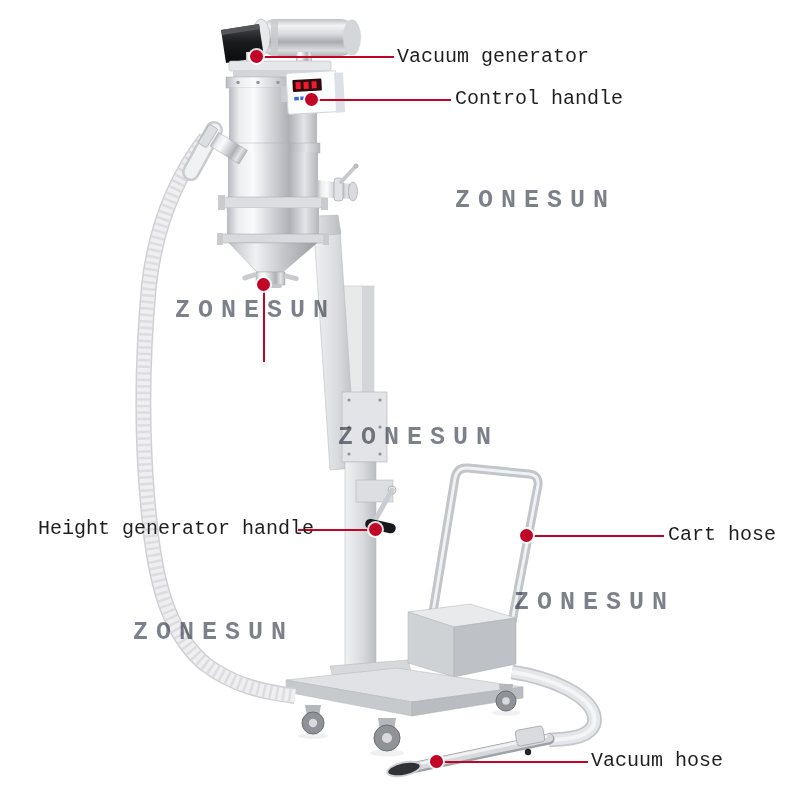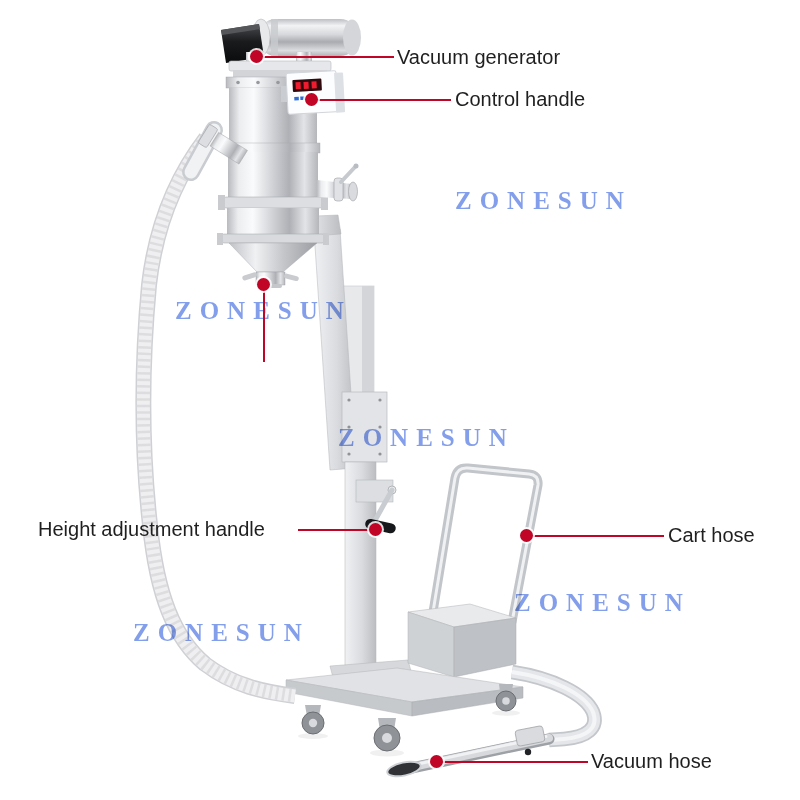--- a/index.html
+++ b/index.html
@@ -4,29 +4,30 @@
 <style>
   html,body{margin:0;padding:0;background:#fff;}
   .canvas{
     position:relative;width:800px;height:800px;background:#ffffff;overflow:hidden;
     font-family:"Liberation Sans",sans-serif;
   }
   .canvas svg{position:absolute;left:0;top:0;z-index:2;}
   
   .wm{
     position:absolute;z-index:3;
-    font-family:Liberation Serif, serif;font-weight:700;
+    font-family:Liberation Mono, monospace;font-weight:700;
     font-size:25px;letter-spacing:8px;line-height:30px;
-    color:#1d4ed8;opacity:.55;mix-blend-mode:multiply;
+    color:#0f172a;opacity:.55;mix-blend-mode:multiply;
     white-space:nowrap;pointer-events:none;
   }
   
   .label{
     position:absolute;z-index:10;color:#1f1f1f;font-size:20px;line-height:26px;
     white-space:nowrap;
+    font-family:Liberation Mono, monospace;
   }
   .leader{position:absolute;z-index:9;background:#c00526;}
   .leader.h{height:2px;}
   .leader.v{width:2px;}
   .dot{
     position:absolute;z-index:10;width:13px;height:13px;border-radius:50%;
     background:#c00526;box-shadow:0 0 0 2px rgba(255,255,255,.85);
   }
   
   .a1.label{left:397px;top:44px;}   .a1.leader{left:263px;top:56px;width:131px;}  .a1.dot{left:250px;top:50px;}
@@ -237,21 +238,21 @@
 
   <div class="a2 leader h"></div>
   <div class="a2 dot"></div>
   <div class="a2 label">Control handle</div>
 
   <div class="a3 leader v"></div>
   <div class="a3 dot"></div>
 
   <div class="a4 leader h"></div>
   <div class="a4 dot"></div>
-  <div class="a4 label">Height adjustment handle</div>
+  <div class="a4 label">Height generator handle</div>
 
   <div class="a5 leader h"></div>
   <div class="a5 dot"></div>
   <div class="a5 label">Cart hose</div>
 
   <div class="a6 leader h"></div>
   <div class="a6 dot"></div>
   <div class="a6 label">Vacuum hose</div>
 
 </div>

